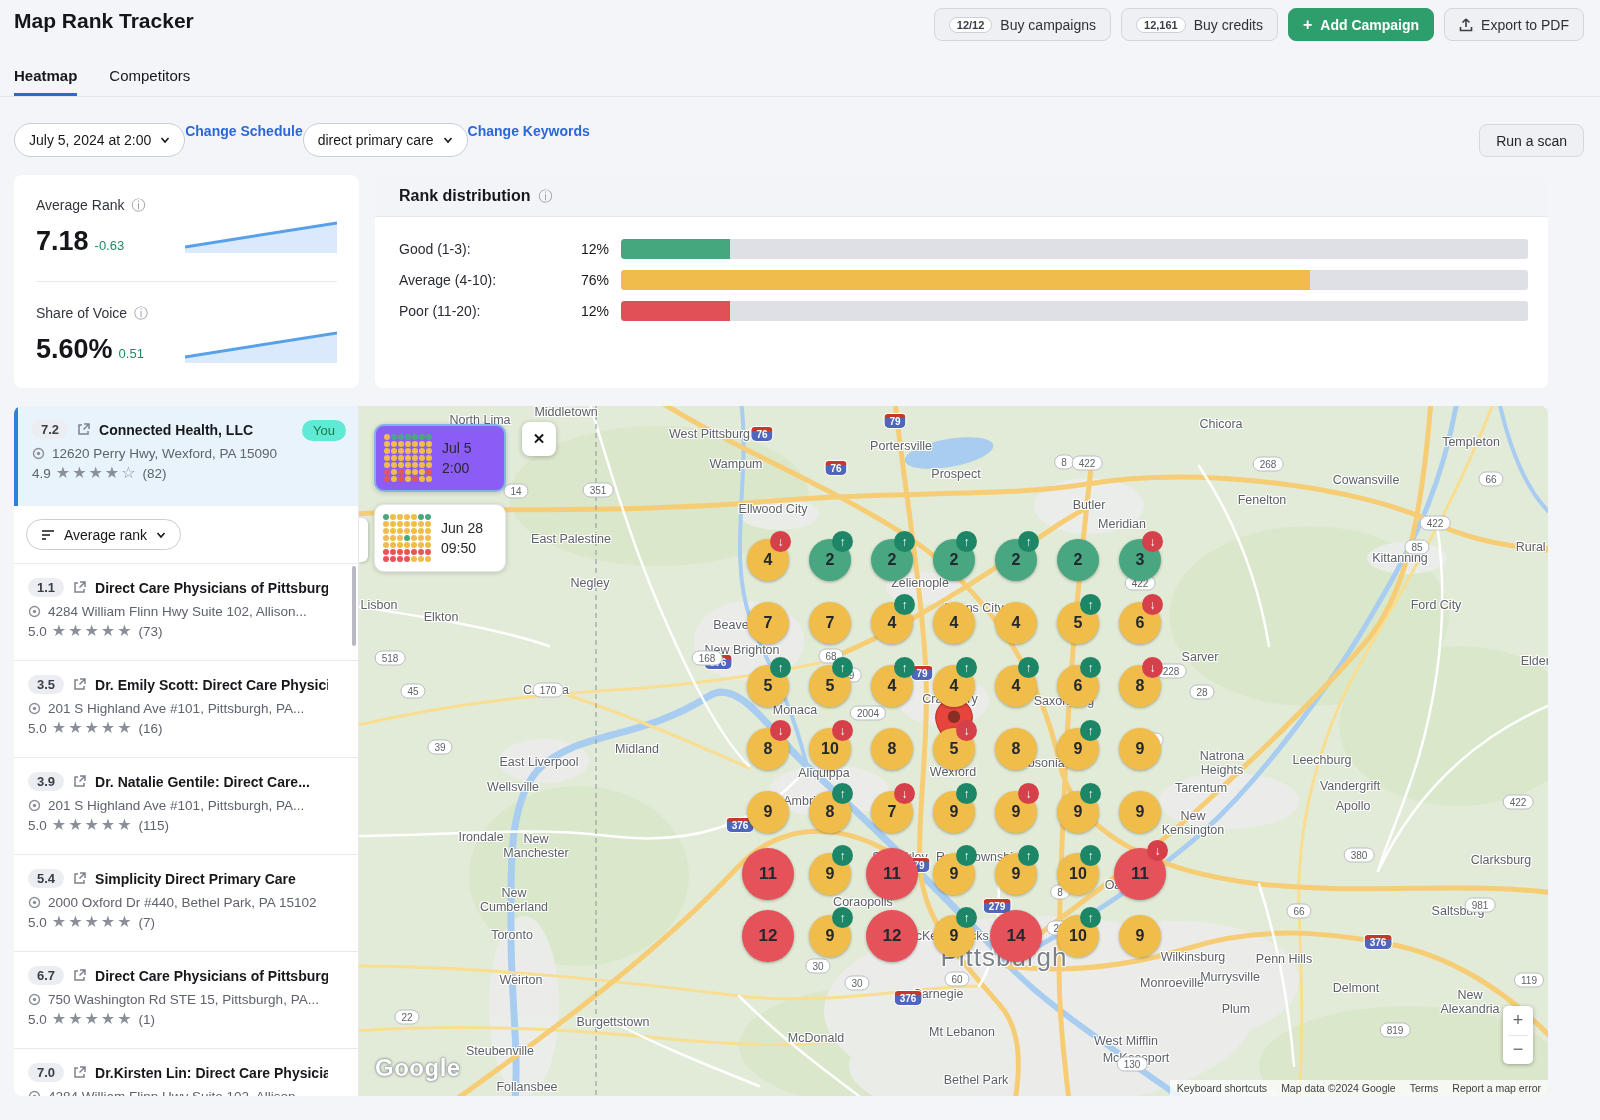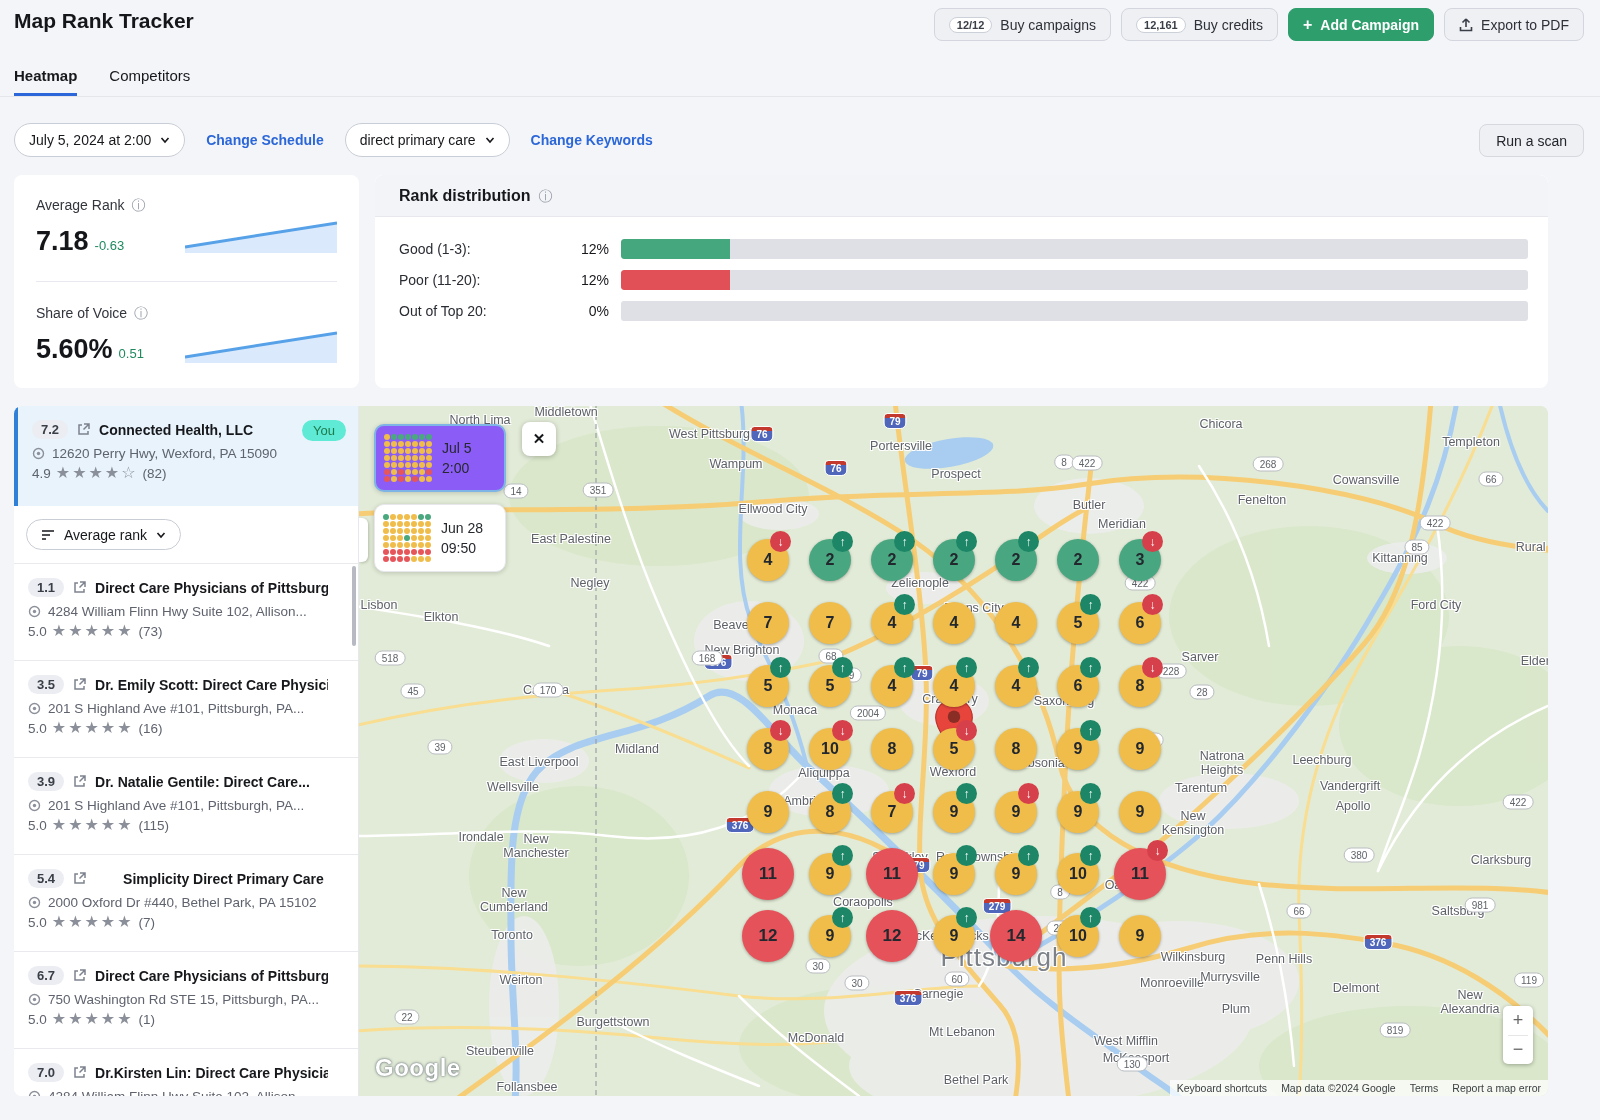--- a/index.html
+++ b/index.html
@@ -14,21 +14,21 @@
   .hbtn.green { background:#2f9e6d; border-color:#2f9e6d; color:#fff; font-weight:bold; }
   .plus { font-size:16px; font-weight:bold; }
 
   
   #tabs { left:14px; top:67px; display:flex; gap:32px; }
   .tab { font-size:15px; padding-bottom:9px; color:#17181c; cursor:pointer; }
   .tab.active { font-weight:bold; border-bottom:3px solid #2b67d8; }
   #tabline { left:0; top:96px; width:1600px; height:1px; background:#e4e6eb; }
 
   
-  #toolbar { left:14px; top:123px; display:flex; align-items:center; gap:21px; }
+  #toolbar { left:14px; top:123px; display:flex; }
   .dropdown { height:34px; display:flex; align-items:center; gap:9px; padding:0 14px; background:#fff; border:1px solid #c9cdd6; border-radius:17px; font-size:14px; cursor:pointer; }
   .chev { width:10px; height:10px; }
   .tlink { font-size:14px; font-weight:bold; color:#2b67d8; cursor:pointer; }
   #run-scan { right:16px; top:124px; height:33px; display:flex; align-items:center; padding:0 16px; background:#eef0f4; border:1px solid #d5d8df; border-radius:8px; font-size:14px; color:#23262c; cursor:pointer; }
 
   
   .card { background:#fff; border-radius:8px; }
   #stats-card { left:14px; top:175px; width:345px; height:213px; }
   .metric { position:absolute; left:22px; }
   .mlabel-row { display:flex; align-items:center; gap:7px; font-size:14px; color:#33353d; }
@@ -176,31 +176,31 @@
   </div>
   <div id="rank-rows">
       <div class="rrow">
         <span class="rlabel">Good (1-3):</span>
         <span class="rpct">12%</span>
         <div class="rtrack">
           <div class="rfill" style="width: 12%; background: rgb(69, 167, 125);"></div>
         </div>
       </div>
       <div class="rrow">
+        <span class="rlabel">Average (4-10):</span>
+        <span class="rpct">76%</span>
+        <div class="rtrack">
+          <div class="rfill" style="width: 76%; background: rgb(240, 189, 76);"></div>
+        </div>
+      </div>
+      <div class="rrow">
         <span class="rlabel">Poor (11-20):</span>
         <span class="rpct">12%</span>
         <div class="rtrack">
           <div class="rfill" style="width: 12%; background: rgb(224, 80, 86);"></div>
-        </div>
-      </div>
-      <div class="rrow">
-        <span class="rlabel">Out of Top 20:</span>
-        <span class="rpct">0%</span>
-        <div class="rtrack">
-          <div class="rfill" style="width: 0%; background: rgb(222, 224, 230);"></div>
         </div>
       </div>
     </div>
 </div>
 
 <div class="abs card" id="main-card">
   <div id="biz-list">
     <div id="you-card">
       <div class="brow1">
         <span class="rank-pill">7.2</span>
@@ -302,21 +302,21 @@
             <span>(115)</span>
           </div>
         </div>
         <div class="citem">
           <div class="brow1">
             <span class="rank-pill">5.4</span>
             <svg class="ext" width="15" height="15" viewBox="0 0 15 15">
               <path d="M6 3 H3 V12 H12 V9" stroke="#7d828f" stroke-width="1.5" fill="none"></path>
               <path d="M8 2 H13 V7 M13 2 L7.5 7.5" stroke="#7d828f" stroke-width="1.5" fill="none"></path>
             </svg>
-            <span class="bname" style="max-width: 245px; margin-left: 28px;">Simplicity Direct Primary Care</span>
+            <span class="bname" style="max-width: 245px;">Simplicity Direct Primary Care</span>
           </div>
           <div class="brow2">
             <svg width="13" height="13" viewBox="0 0 13 13">
               <circle cx="6.5" cy="6.5" r="5" stroke="#8c909b" stroke-width="1.4" fill="none"></circle>
               <circle cx="6.5" cy="6.5" r="1.7" fill="#8c909b"></circle>
             </svg>
             <span>2000 Oxford Dr #440, Bethel Park, PA 15102</span>
           </div>
           <div class="brow3">
             <span>5.0</span>

